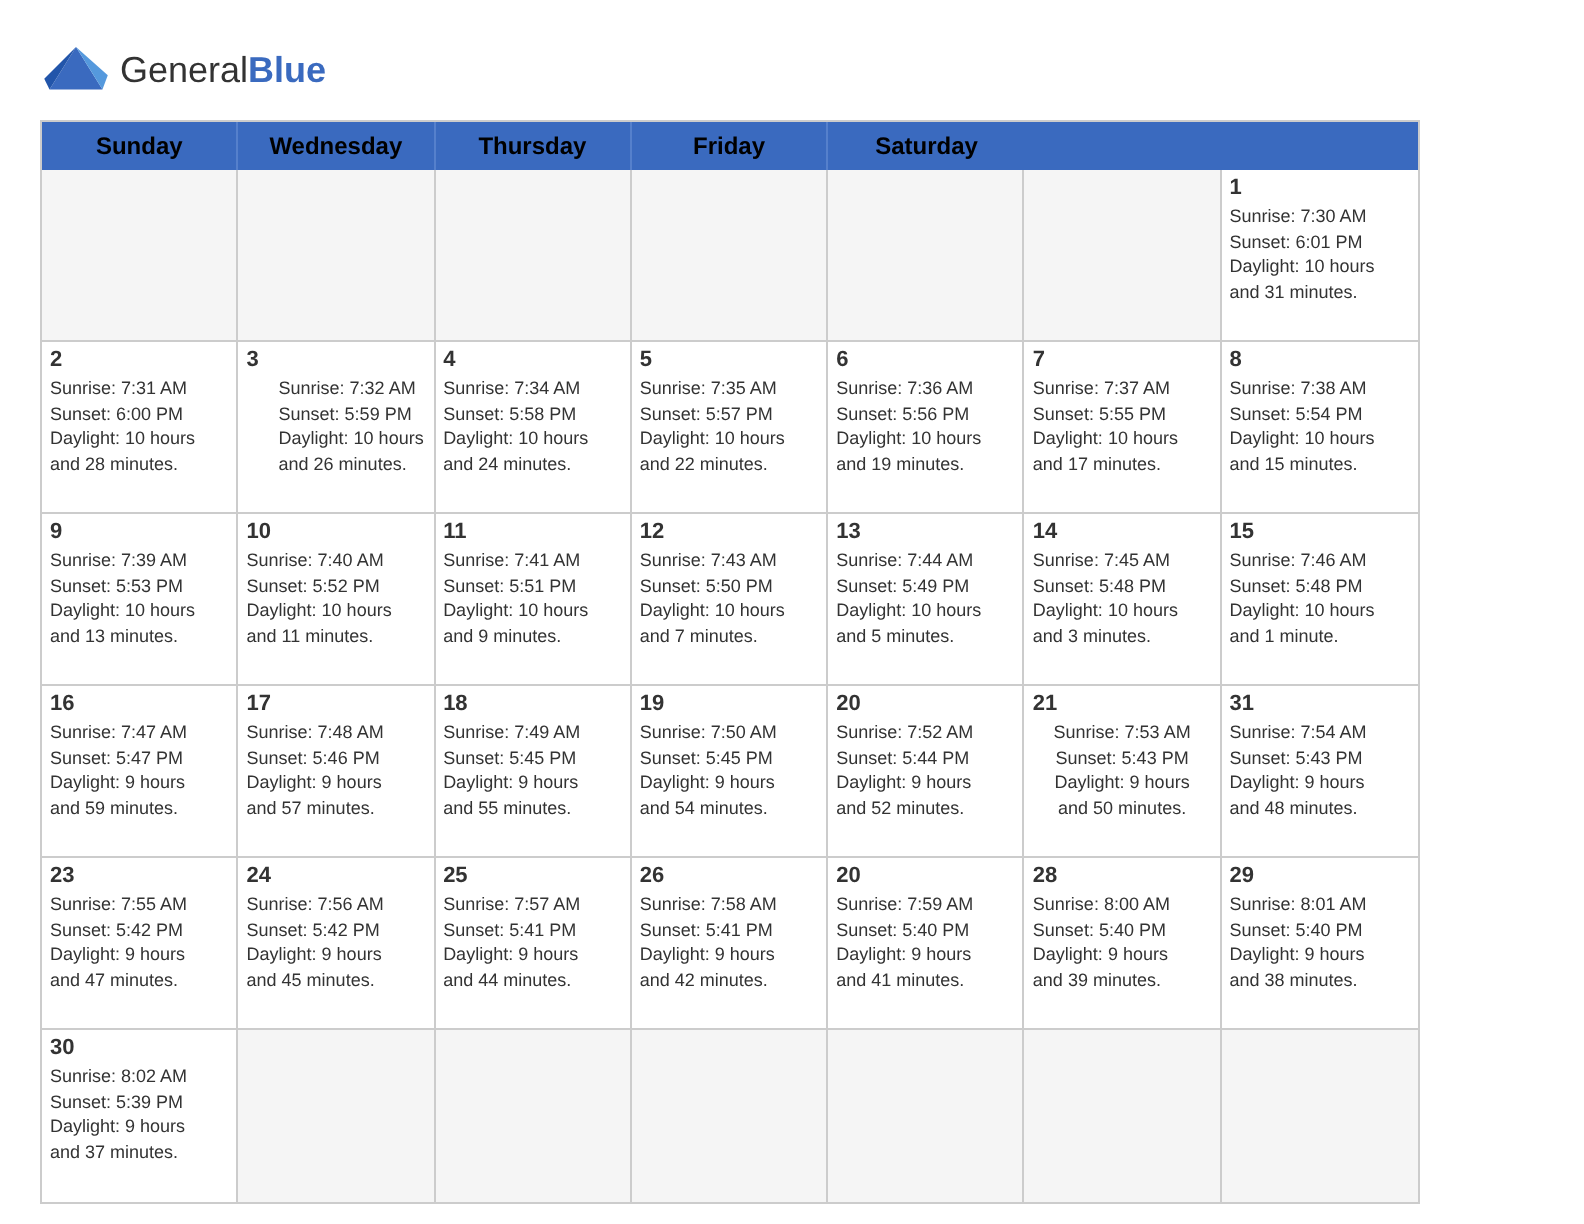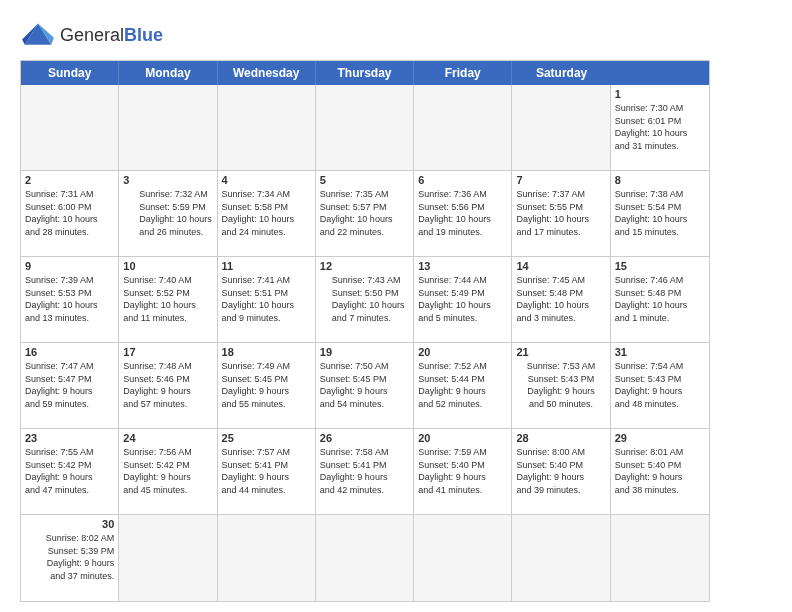--- a/index.html
+++ b/index.html
@@ -49,39 +49,39 @@
       display: flex;
       flex-direction: column;
       border: 1px solid #ccc;
     }
     .cal-header {
       display: grid;
       grid-template-columns: repeat(7, 1fr);
       background: #3a6abf;
     }
     .cal-header-cell {
-      color: #ffffff;
+      color: #000000;
       font-size: 12px;
       font-weight: bold;
       padding: 5px 4px;
       text-align: center;
       border-right: 1px solid #5580cc;
     }
     .cal-header-cell:last-child { border-right: none; }
     .cal-body {
       flex: 1;
       display: grid;
       grid-template-rows: repeat(6, 1fr);
     }
     .cal-row {
       display: grid;
       grid-template-columns: repeat(7, 1fr);
       border-bottom: 1px solid #ccc;
     }
-    .cal-row:last-child { border-bottom: none; text-align: right; }
+    .cal-row:last-child { border-bottom: none; }
     .cal-cell {
       border-right: 1px solid #ccc;
       padding: 3px 4px;
       font-size: 9.5px;
       color: #333;
       background: #fff;
       vertical-align: top;
       min-height: 0;
     }
     .cal-cell:last-child { border-right: none; }
@@ -115,21 +115,20 @@
     </div>
     <div class="title-block">
       <div class="month-title"></div>
       <div class="subtitle"></div>
     </div>
   </div>
 
   <div class="calendar">
     <div class="cal-header">
     <div class="cal-header-cell">Sunday</div>
-        <div class="cal-header-cell">Monday</div>
         <div class="cal-header-cell">Wednesday</div>
         <div class="cal-header-cell">Thursday</div>
         <div class="cal-header-cell">Friday</div>
         <div class="cal-header-cell">Saturday</div>
       </div>
     <div class="cal-body">
     <div class="cal-row">
           <div class="cal-cell empty"></div>
           <div class="cal-cell empty"></div>
           <div class="cal-cell empty"></div>
@@ -212,21 +211,21 @@
           </div>
           <div class="cal-cell">
             <span class="day-num">11</span>
             <div class="sun-info" style="white-space: pre-line;">Sunrise: 7:41 AM
 Sunset: 5:51 PM
 Daylight: 10 hours
 and 9 minutes.</div>
           </div>
           <div class="cal-cell">
             <span class="day-num">12</span>
-            <div class="sun-info" style="white-space: pre-line; margin-left: 12px;">Sunrise: 7:43 AM
+            <div class="sun-info" style="white-space: pre-line;">Sunrise: 7:43 AM
 Sunset: 5:50 PM
 Daylight: 10 hours
 and 7 minutes.</div>
           </div>
           <div class="cal-cell">
             <span class="day-num">13</span>
             <div class="sun-info" style="white-space: pre-line;">Sunrise: 7:44 AM
 Sunset: 5:49 PM
 Daylight: 10 hours
 and 5 minutes.</div>

